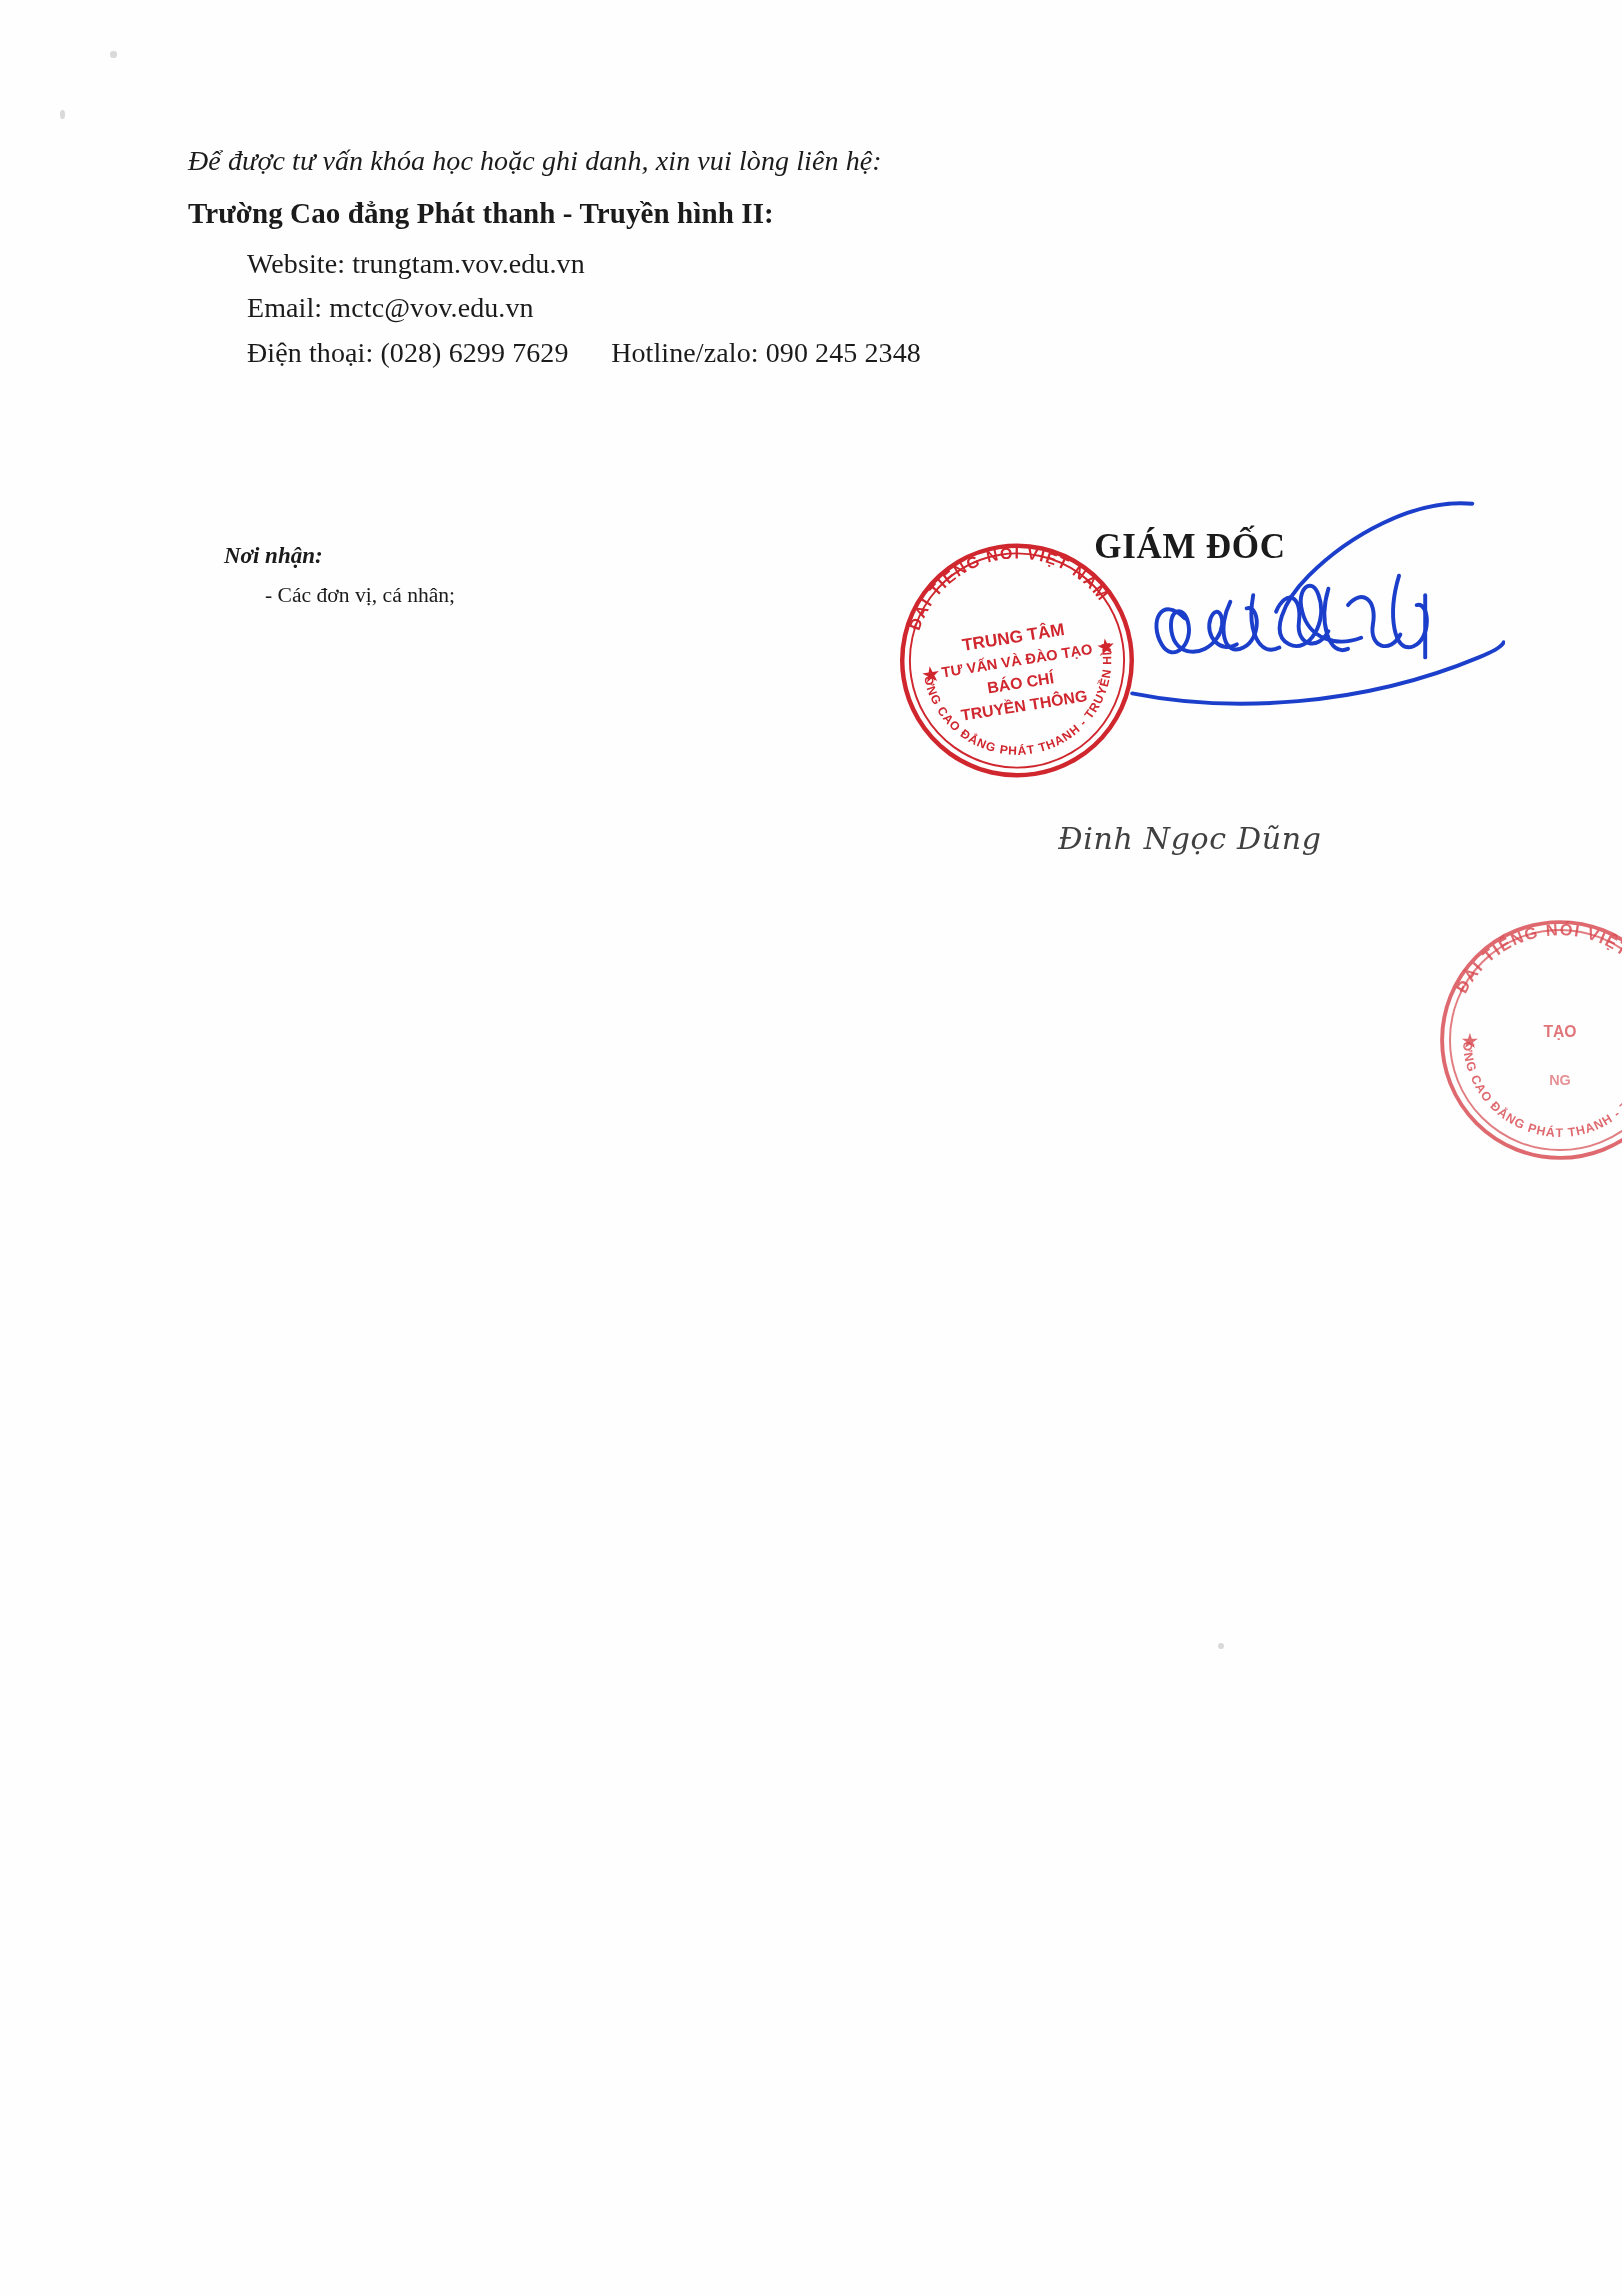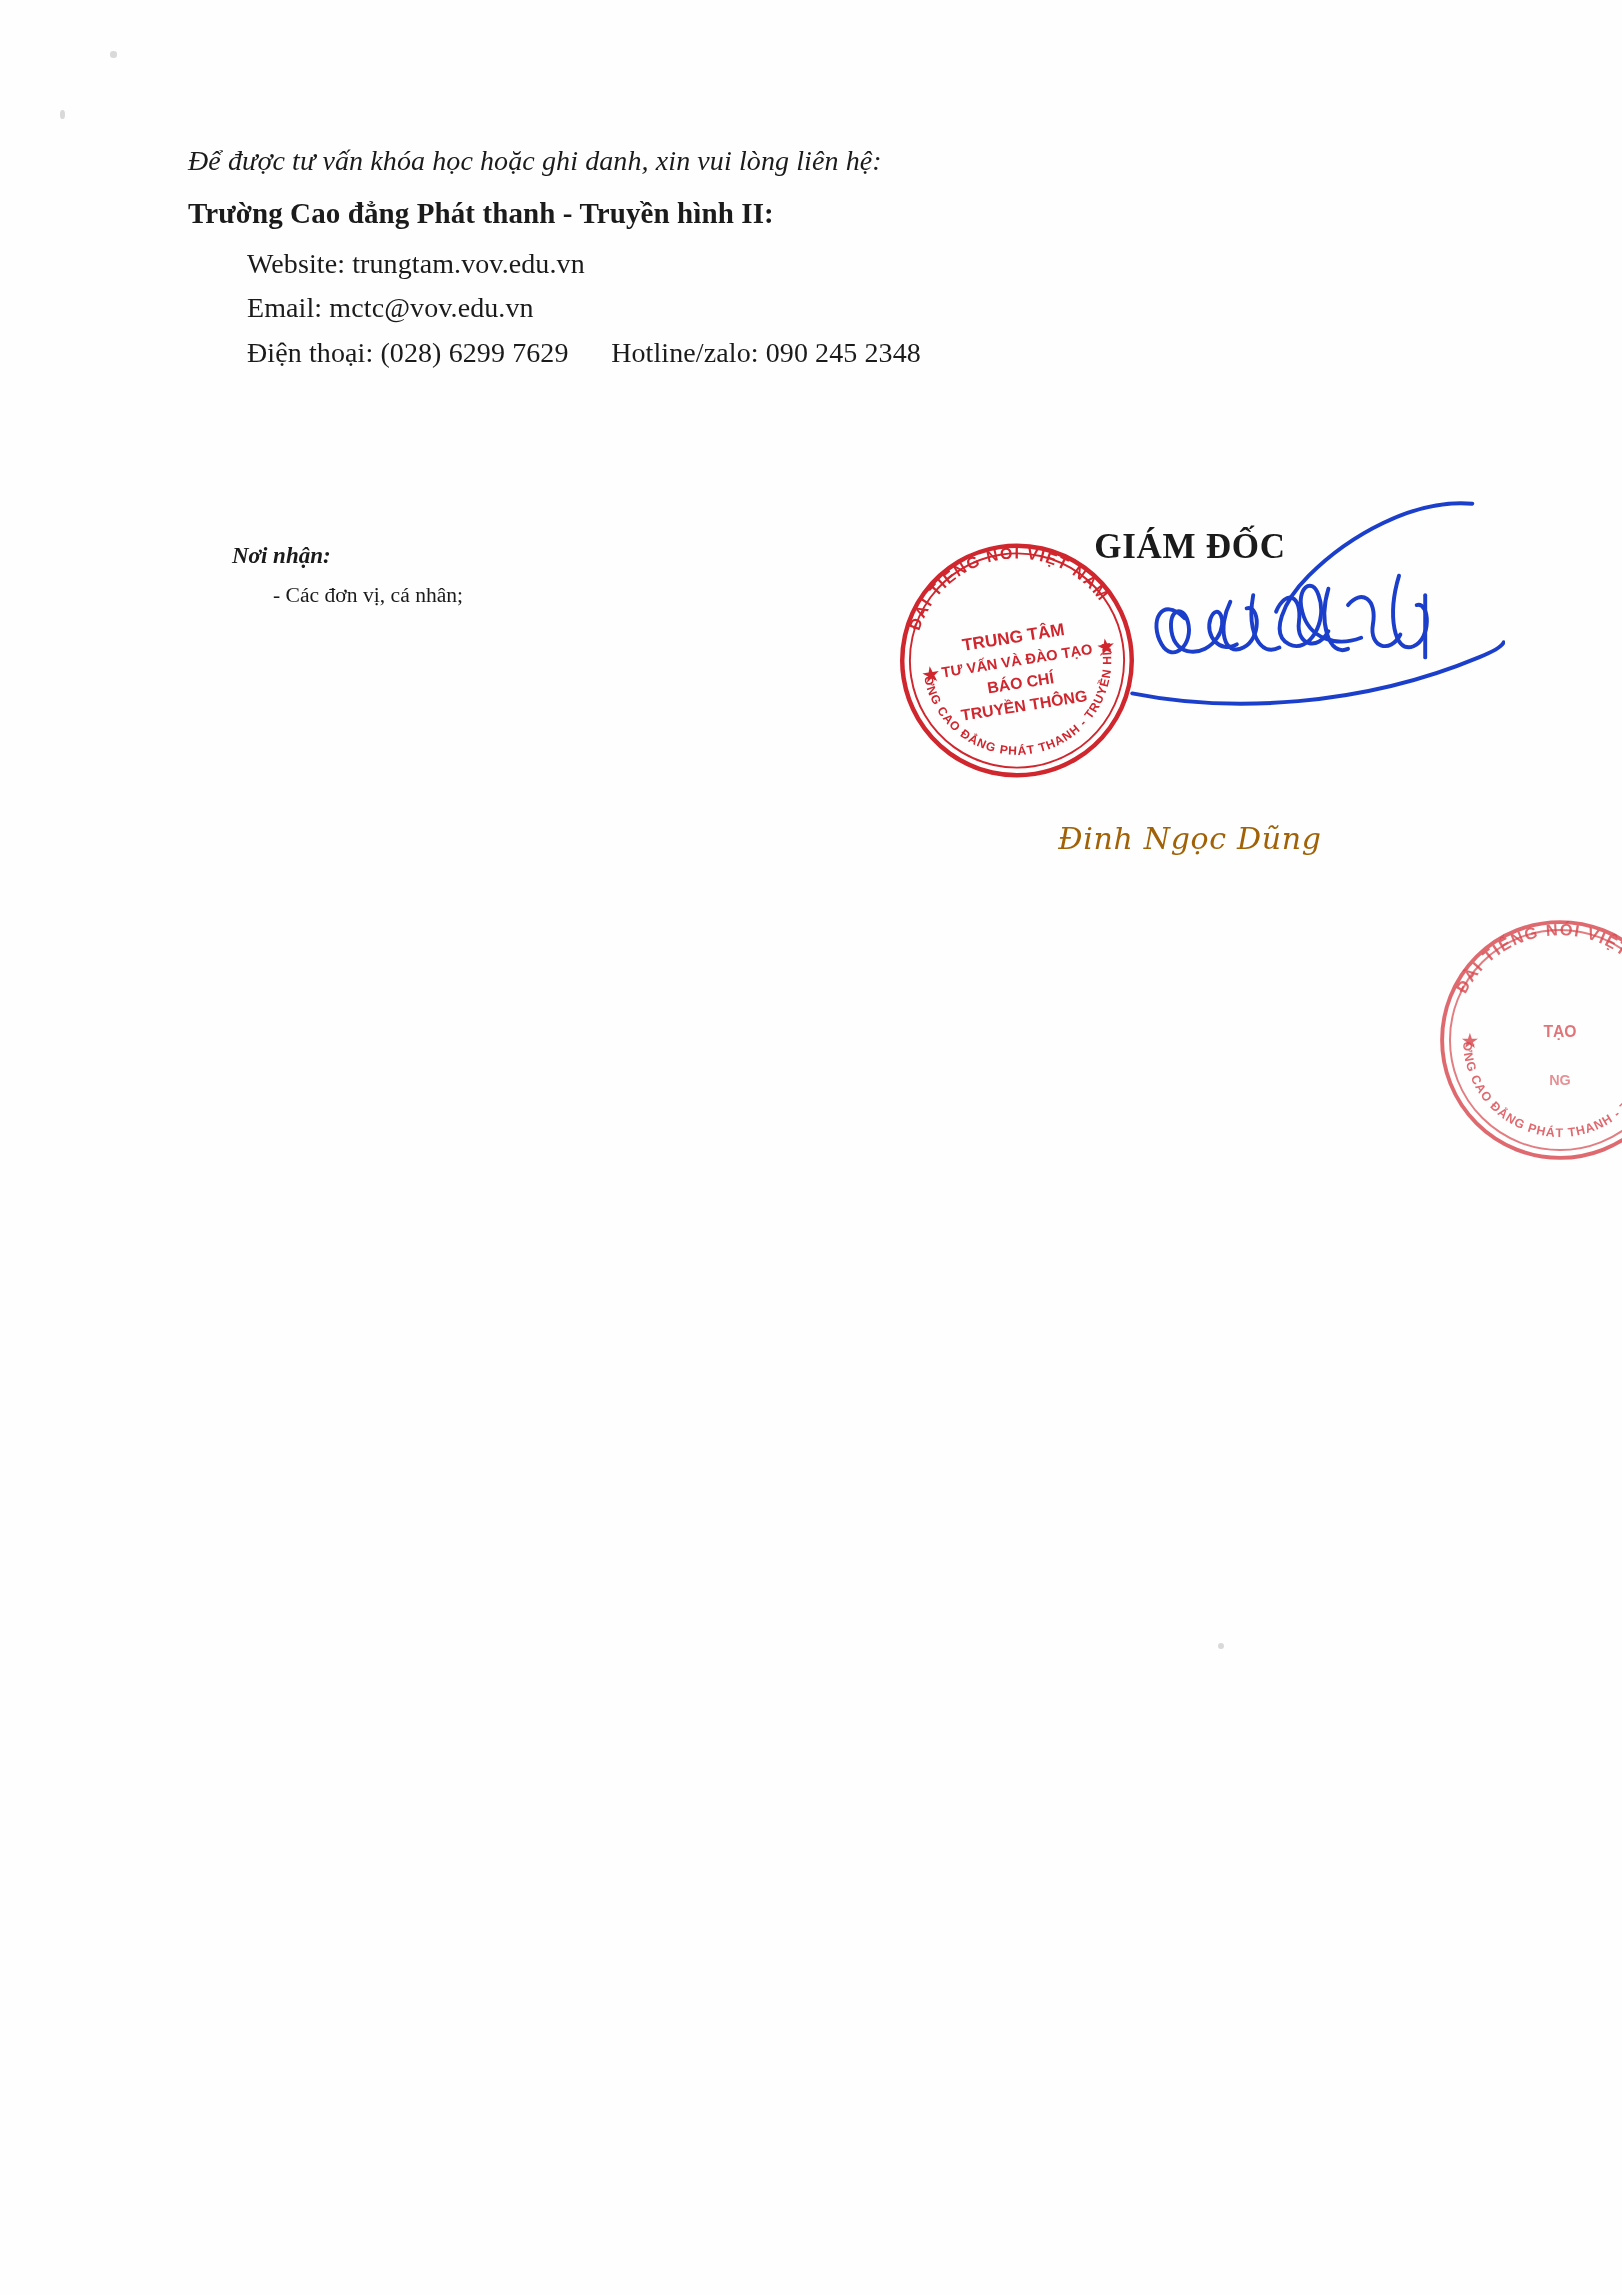--- a/index.html
+++ b/index.html
@@ -59,21 +59,21 @@
   .detail-line {
     font-size: 28px;
     line-height: 1.58;
     letter-spacing: 0.1px;
     white-space: pre;
   }
 
   
   .recipients {
     position: absolute;
-    left: 232px;
+    left: 224px;
     top: 543px;
     width: 458px;
   }
   .recipients-title {
     font-style: italic;
     font-weight: bold;
     font-size: 23px;
     margin-bottom: 9.2px;
   }
   .recipients-item {
@@ -97,21 +97,21 @@
   }
   .sign-name {
     position: absolute;
     left: 1007px;
     top: 821px;
     width: 366px;
     text-align: center;
     font-family: "DejaVu Serif", serif;
     font-style: italic;
     font-size: 30px;
-    color: #a16207;
+    color: #404040;
     letter-spacing: 0.7px;
   }
 
   
   .stamp {
     position: absolute;
     left: 886px;
     top: 533px;
     width: 262px;
     height: 255px;

